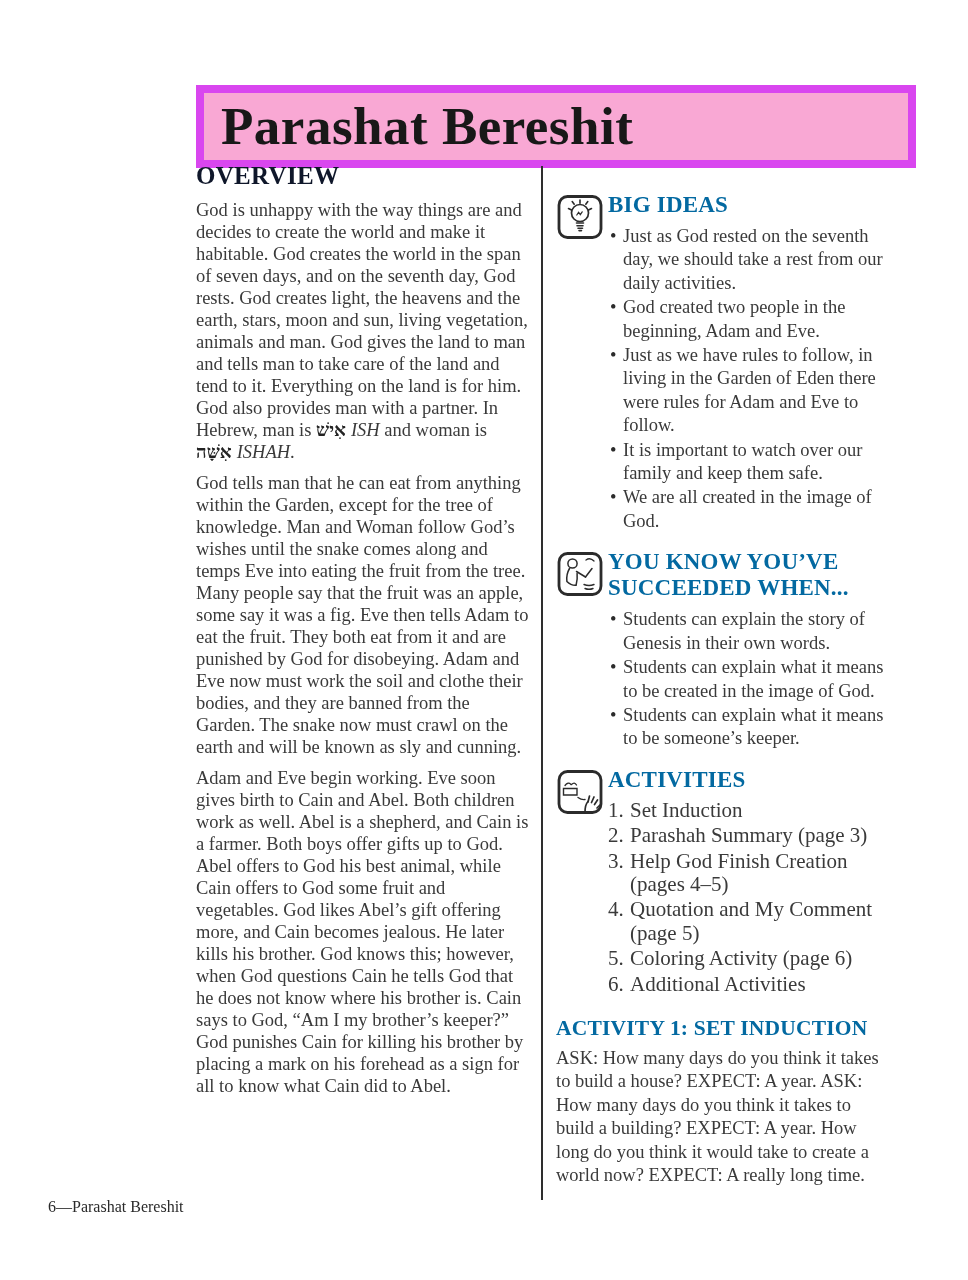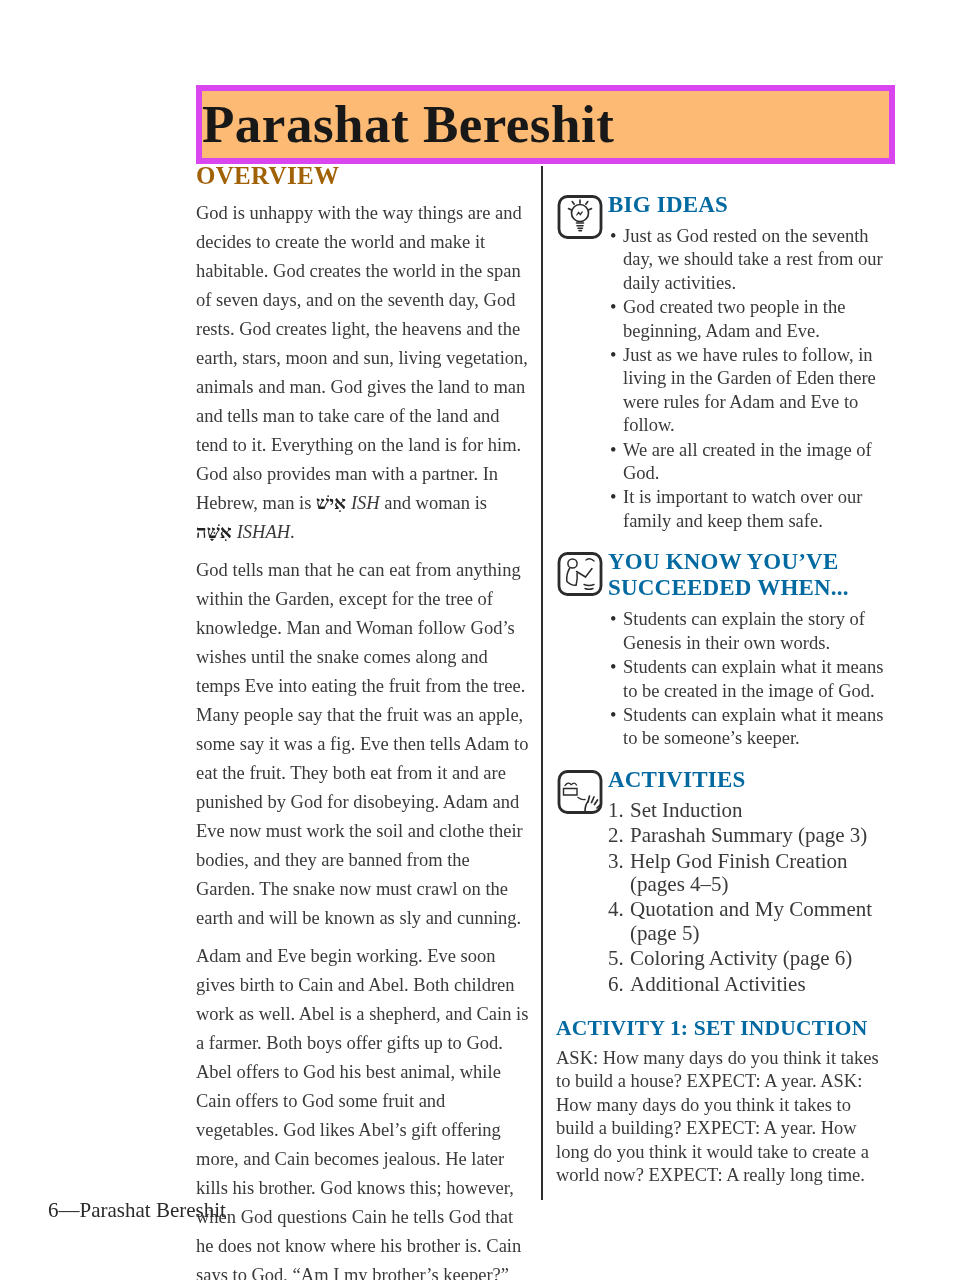--- a/index.html
+++ b/index.html
@@ -3,32 +3,32 @@
 <meta charset="utf-8">
 <style>
   html,body { margin:0; padding:0; background:#ffffff; }
   .page {
     position:relative; width:968px; height:1280px; background:#ffffff;
     font-family:"Liberation Serif", serif; color:#3a3a3a; overflow:hidden;
   }
   
   .title-box {
     position:absolute; left:196px; top:85px; width:687px; height:67px;
-    border:6px solid #d946ef; display:flex; align-items:center; 
-    box-sizing:content-box; background:#fdba74;
+    border:8px solid #d946ef; display:flex; align-items:center; padding-left:17px;
+    box-sizing:content-box; background:#f9a8d4;
   }
   .title-box h1 {
     margin:0; font-size:53px; font-weight:bold; color:#181818; letter-spacing:0.5px; line-height:1;
   }
   
   .left-col { position:absolute; left:196px; top:162px; width:333px; }
   .left-col h2 {
-    margin:0 0 9px 0; font-size:25px; font-weight:bold; color:#a16207; letter-spacing:0.3px; line-height:1.1;
+    margin:0 0 9px 0; font-size:25px; font-weight:bold; color:#0f172a; letter-spacing:0.3px; line-height:1.1;
   }
-  .left-col p { margin:0 0 9px 0; font-size:18.5px; line-height:29px; }
+  .left-col p { margin:0 0 9px 0; font-size:18.5px; line-height:22px; }
   .hebrew { font-weight:bold; color:#232323; }
   .translit { font-style:italic; margin-left:5px; }
   
   .divider { position:absolute; left:541px; top:166px; width:2px; height:1034px; background:#2e2e2e; }
   
   .right-col { position:absolute; left:556px; top:192px; width:334px; }
   .section { position:relative; }
   .icon-box { position:absolute; left:0; top:1px; width:48px; height:48px; }
   .icon-box svg { display:block; }
   .section h2 {
@@ -43,21 +43,21 @@
   .section ul li::before { content:"\2022"; position:absolute; left:-2px; color:#2b2b2b; }
   .section ol {
     list-style:none; counter-reset:act; margin:6px 0 20px 0; padding:0 0 0 52px;
     font-size:21px; line-height:23.4px;
   }
   .section ol li { counter-increment:act; position:relative; padding-left:22px; margin-bottom:2px; }
   .section ol li::before { content:counter(act) "."; position:absolute; left:0; }
   .activity1 h2 { margin:0 0 6px 0; padding:0; font-size:21.5px; line-height:25px; }
   .activity1 p { margin:0; font-size:18.5px; line-height:23.4px; }
   
-  .footer { position:absolute; left:48px; top:1198px; font-size:21px; color:#2a2a2a; }
+  .footer { position:absolute; left:48px; top:1198px; font-size:16px; color:#2a2a2a; }
 </style>
 </head>
 <body>
 
 <div class="page">
 
   <div class="title-box">
     <h1>Parashat Bereshit</h1>
   </div>
 
@@ -80,22 +80,22 @@
           <path d="M20.8 22 l1.8 -2.8 1.7 2.4 1.9 -2.8" stroke-width="1.2"></path>
           <path d="M20.5 30 h7 M21 32.7 h6 M22 35.3 h4.5 M23 37.6 h2.5" stroke-width="1.6"></path>
           <path d="M24 7 v3.2 M16.2 8.6 l2 2.6 M31.8 8.6 l-2 2.6 M12.5 15.5 l3 1.5 M35.5 15.5 l-3 1.5" stroke-width="1.6"></path>
         </svg>
       </span>
       <h2>BIG IDEAS</h2>
       <ul>
         <li>Just as God rested on the seventh day, we should take a rest from our daily activities.</li>
         <li>God created two people in the beginning, Adam and Eve.</li>
         <li>Just as we have rules to follow, in living in the Garden of Eden there were rules for Adam and Eve to follow.</li>
+        <li>It is important to watch over our family and keep them safe.</li>
         <li>We are all created in the image of God.</li>
-        <li>It is important to watch over our family and keep them safe.</li>
       </ul>
     </div>
 
     <div class="section">
       <span class="icon-box">
         <svg viewBox="0 0 48 48" width="48" height="48" fill="none" stroke="#2b2b2b" stroke-linecap="round">
           <rect x="3" y="3.5" width="42" height="41" rx="8.5" stroke-width="2.8"></rect>
           <circle cx="16.5" cy="13.5" r="4.6" stroke-width="1.5"></circle>
           <path d="M13.5 18.5 q-3.5 6 -2.6 13 q4.2 4.2 9.2 3.8 q1.6 -6 1 -11.8" stroke-width="1.5"></path>
           <path d="M20.5 21.5 l9 5.5" stroke-width="1.5"></path>

